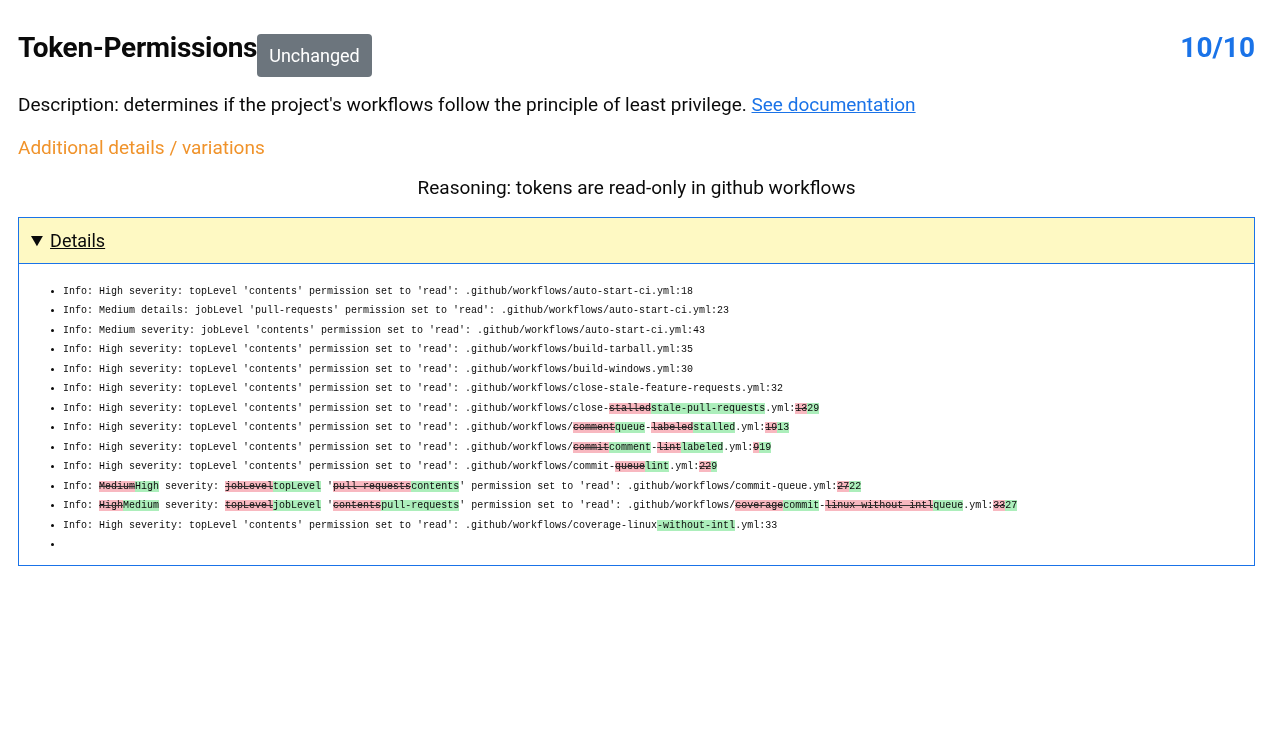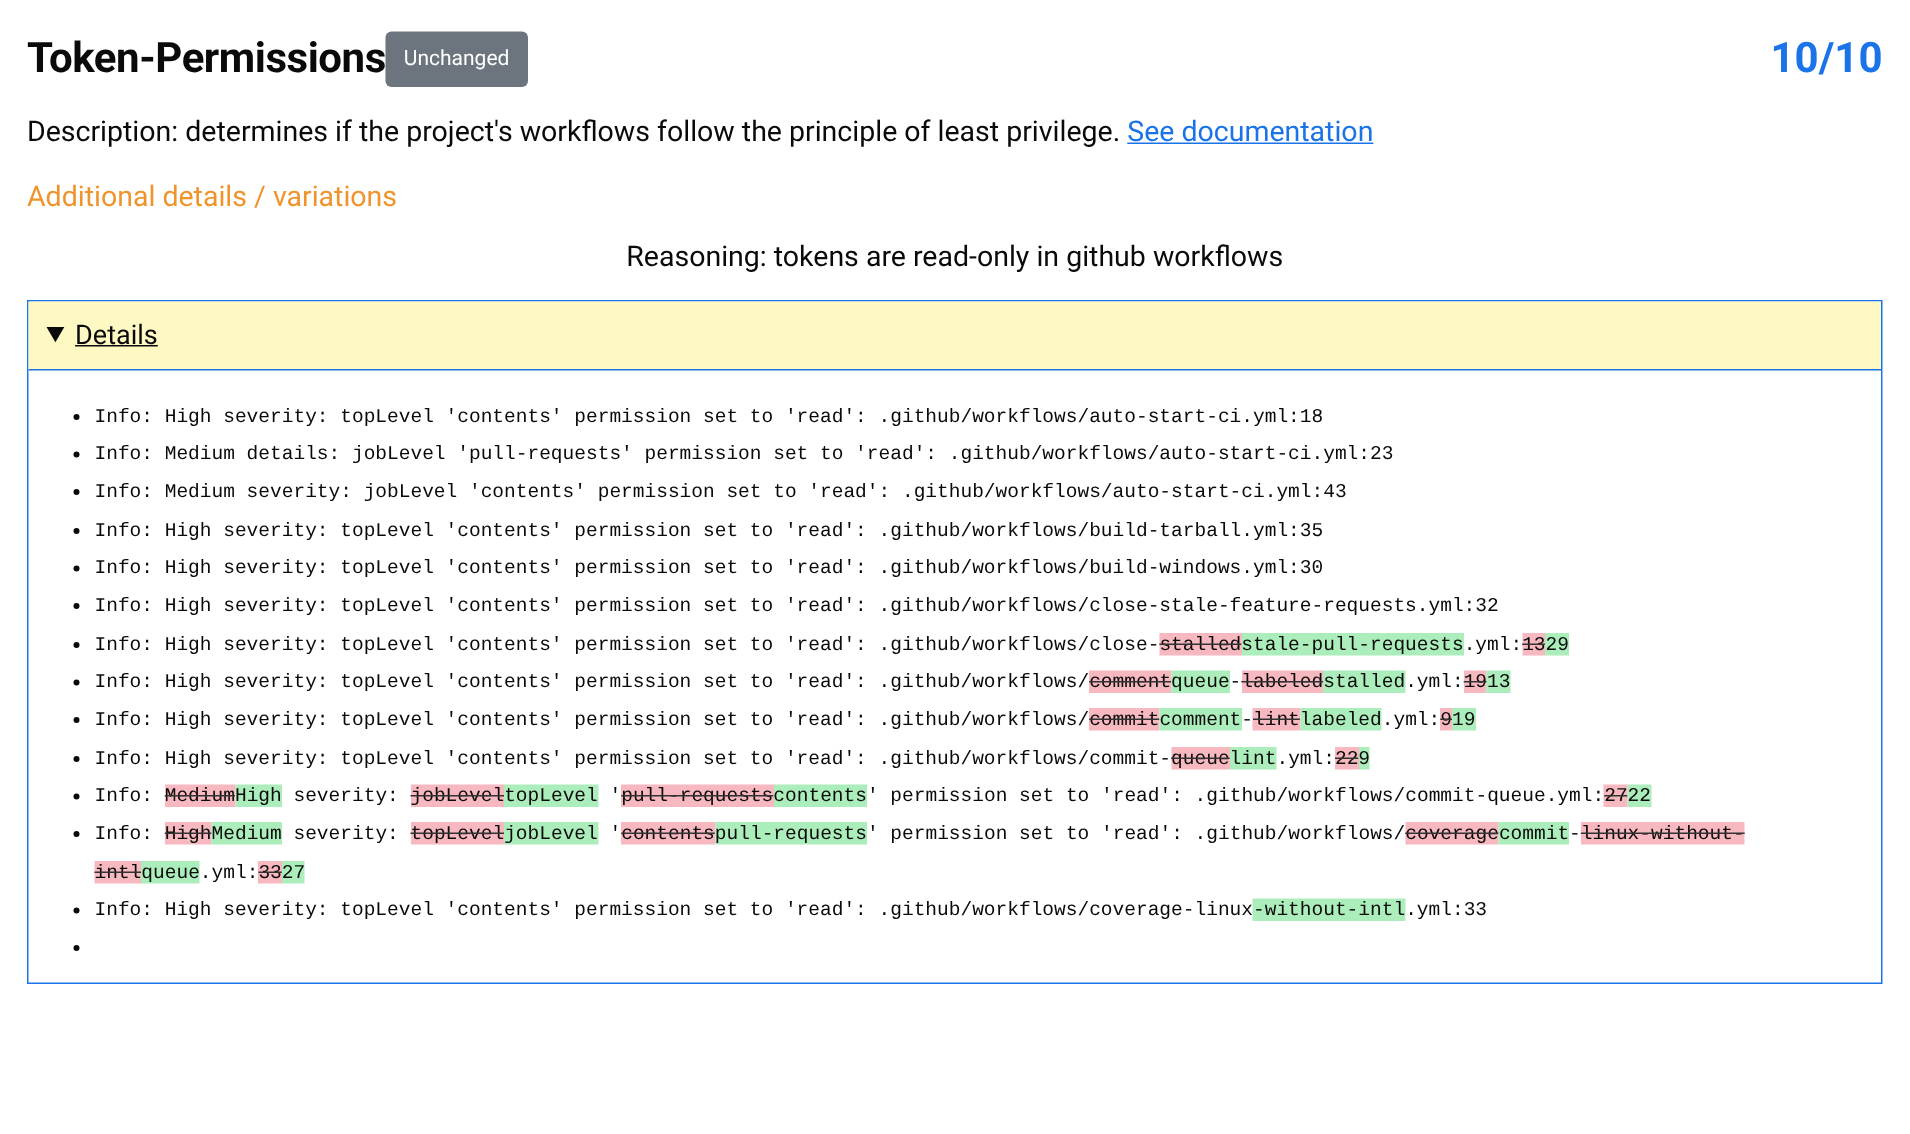--- a/index.html
+++ b/index.html
@@ -25,21 +25,22 @@
   .title {
     font-size: 28px;
     font-weight: 700;
     letter-spacing: -0.3px;
   }
   .badge {
     background: #6c757d;
     color: #fff;
     padding: 8px 12px;
     border-radius: 4px;
-    font-size: 14px;
+    font-size: 18px;
+    margin-top: 16px;
   }
   .score {
     font-size: 28px;
     font-weight: 700;
     color: #1a73e8;
   }
   .description {
     margin-bottom: 14px;
     font-size: 19px;
   }
@@ -71,21 +72,21 @@
   }
   .details-body {
     padding: 18px 22px 10px 22px;
   }
   ul {
     margin: 0;
     padding-left: 22px;
   }
   li {
     font-family: "SFMono-Regular", Consolas, "Liberation Mono", Menlo, monospace;
-    font-size: 13px;
+    font-size: 10px;
     line-height: 1.95;
     word-break: break-word;
   }
   .del {
     background: #f8b8c0;
     text-decoration: line-through;
     text-decoration-color: #333;
   }
   .ins {
     background: #aceebb;

